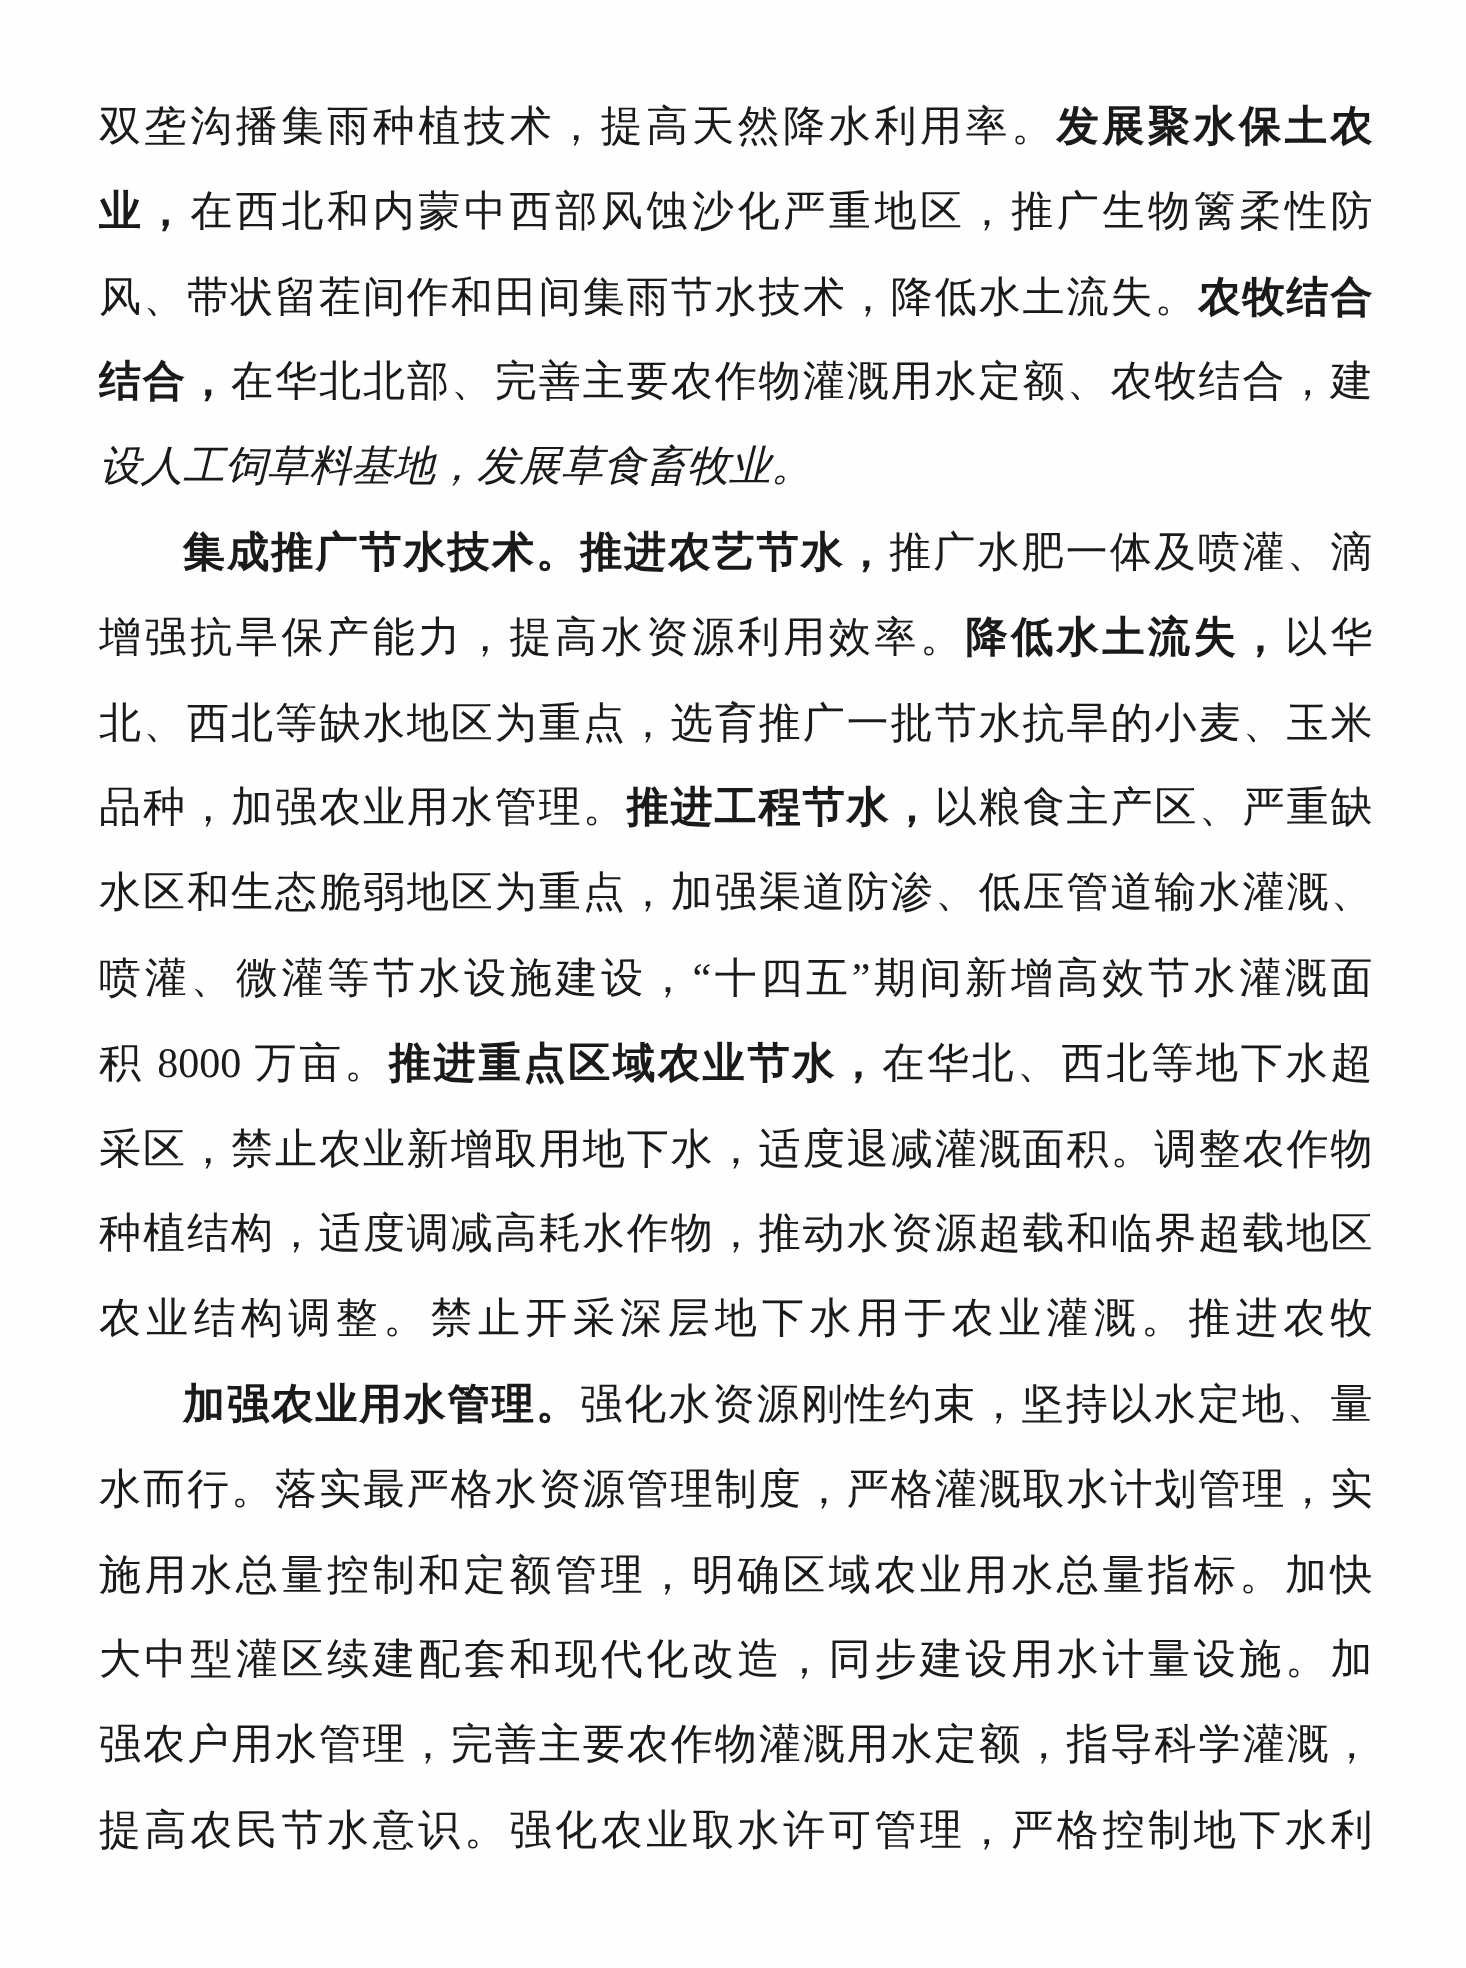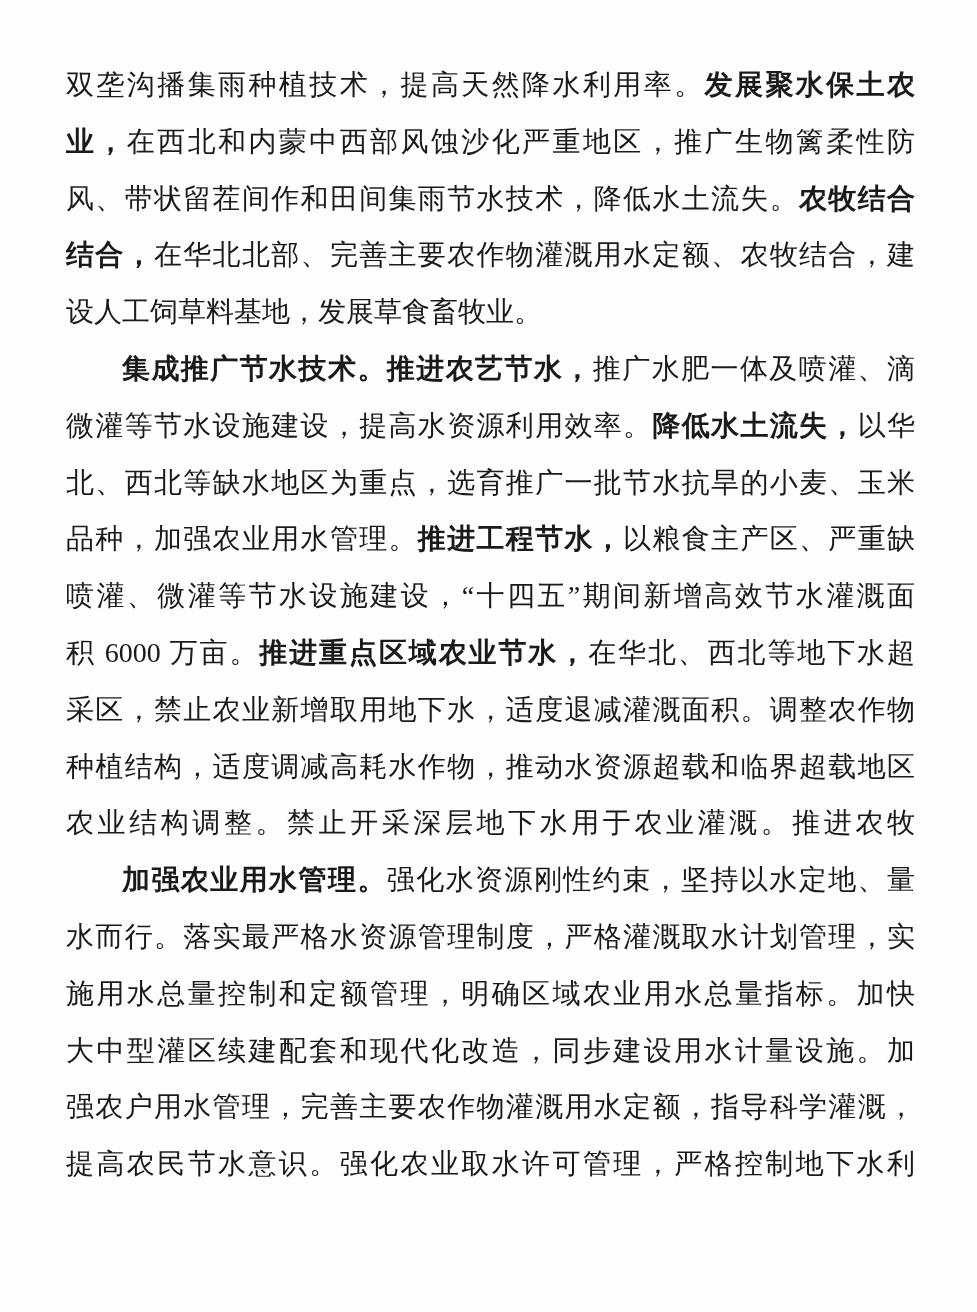--- a/index.html
+++ b/index.html
@@ -28,20 +28,21 @@
   .line {
     height: 56.8px;
     line-height: 56.8px;
     text-align: justify;
     text-align-last: justify;
     text-justify: inter-character;
     overflow: hidden;
   }
   .line.no-justify {
     text-align-last: left;
+    font-style: italic;
   }
   .line.indent {
     padding-left: 56px;
   }
   .run {
     font-weight: 400;
   }
   .run.bold {
     font-weight: 700;
   }
@@ -52,25 +53,26 @@
 <div class="page" style="background: rgb(254, 254, 254); color: rgb(26, 26, 26);">
     <div class="paragraph">
       <div class="line"><span class="run">双垄沟播集雨种植技术，提高天然降水利用率。</span><span class="run bold">发展聚水保土农</span></div>
       <div class="line"><span class="run bold">业，</span><span class="run">在西北和内蒙中西部风蚀沙化严重地区，推广生物篱柔性防</span></div>
       <div class="line"><span class="run">风、带状留茬间作和田间集雨节水技术，降低水土流失。</span><span class="run bold">农牧结合</span></div>
       <div class="line"><span class="run bold">结合，</span><span class="run">在华北北部、完善主要农作物灌溉用水定额、农牧结合，建</span></div>
       <div class="line no-justify"><span class="run">设人工饲草料基地，发展草食畜牧业。</span></div>
     </div>
     <div class="paragraph">
       <div class="line indent"><span class="run bold">集成推广节水技术。推进农艺节水，</span><span class="run">推广水肥一体及喷灌、滴</span></div>
-      <div class="line"><span class="run">微灌等节水设施建设，提高水资源利用效率。</span><span class="run bold">降低水土流失，</span><span class="run">以华</span></div>
+      <div class="line"><span class="run">增强抗旱保产能力，提高水资源利用效率。</span><span class="run bold">降低水土流失，</span><span class="run">以华</span></div>
       <div class="line"><span class="run">北、西北等缺水地区为重点，选育推广一批节水抗旱的小麦、玉米</span></div>
       <div class="line"><span class="run">品种，加强农业用水管理。</span><span class="run bold">推进工程节水，</span><span class="run">以粮食主产区、严重缺</span></div>
+      <div class="line"><span class="run">水区和生态脆弱地区为重点，加强渠道防渗、低压管道输水灌溉、</span></div>
       <div class="line"><span class="run">喷灌、微灌等节水设施建设，“十四五”期间新增高效节水灌溉面</span></div>
-      <div class="line"><span class="run">积 6000 万亩。</span><span class="run bold">推进重点区域农业节水，</span><span class="run">在华北、西北等地下水超</span></div>
+      <div class="line"><span class="run">积 8000 万亩。</span><span class="run bold">推进重点区域农业节水，</span><span class="run">在华北、西北等地下水超</span></div>
       <div class="line"><span class="run">采区，禁止农业新增取用地下水，适度退减灌溉面积。调整农作物</span></div>
       <div class="line"><span class="run">种植结构，适度调减高耗水作物，推动水资源超载和临界超载地区</span></div>
       <div class="line"><span class="run">农业结构调整。禁止开采深层地下水用于农业灌溉。推进农牧</span></div>
     </div>
     <div class="paragraph">
       <div class="line indent"><span class="run bold">加强农业用水管理。</span><span class="run">强化水资源刚性约束，坚持以水定地、量</span></div>
       <div class="line"><span class="run">水而行。落实最严格水资源管理制度，严格灌溉取水计划管理，实</span></div>
       <div class="line"><span class="run">施用水总量控制和定额管理，明确区域农业用水总量指标。加快</span></div>
       <div class="line"><span class="run">大中型灌区续建配套和现代化改造，同步建设用水计量设施。加</span></div>
       <div class="line"><span class="run">强农户用水管理，完善主要农作物灌溉用水定额，指导科学灌溉，</span></div>

